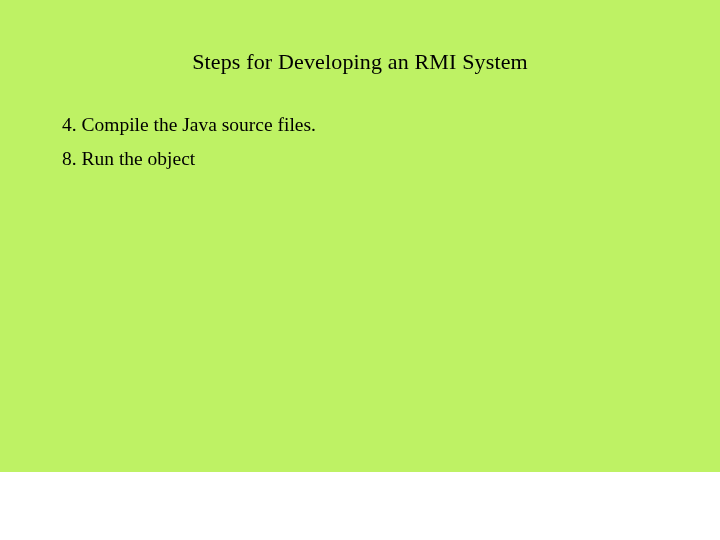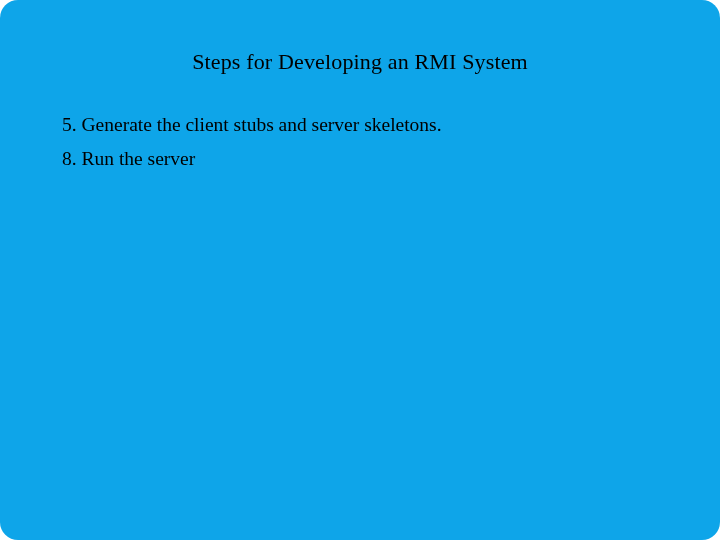--- a/index.html
+++ b/index.html
@@ -11,24 +11,23 @@
     width: 720px;
     height: 540px;
     background: #ffffff;
     font-family: "Liberation Serif", "DejaVu Serif", serif;
     color: #000000;
     overflow: hidden;
   }
   .slide {
     position: relative;
     width: 720px;
-    height: 540px;
-    background: #0ea5e9;
+    height: 472px;
+    background: #bef264;
     box-sizing: border-box;
-    border-radius: 18px;
   }
   .slide-title {
     position: absolute;
     left: 0;
     top: 48px;
     width: 720px;
     text-align: center;
     font-size: 22px;
     line-height: 28px;
     font-weight: normal;
@@ -66,27 +65,27 @@
 
 <div class="slide">
 
   <div class="slide-title">Steps for Developing an RMI System</div>
 
   <ol class="steps-list">
 
 
 
 
+    <li class="step-item">
+      <span class="step-num">4.</span>
+      <span class="step-text">Compile the Java source files.</span>
+    </li>
 
-    <li class="step-item">
-      <span class="step-num">5.</span>
-      <span class="step-text">Generate the client stubs and server skeletons.</span>
-    </li>
 
 
 
     <li class="step-item">
       <span class="step-num">8.</span>
-      <span class="step-text">Run the server</span>
+      <span class="step-text">Run the object</span>
     </li>
 
   </ol>
 </div>
 
 </body></html>

